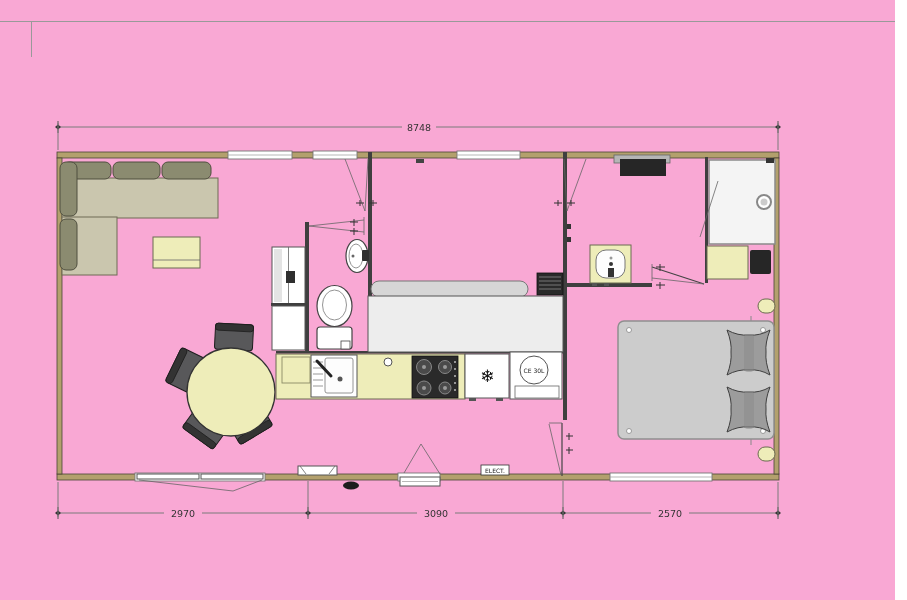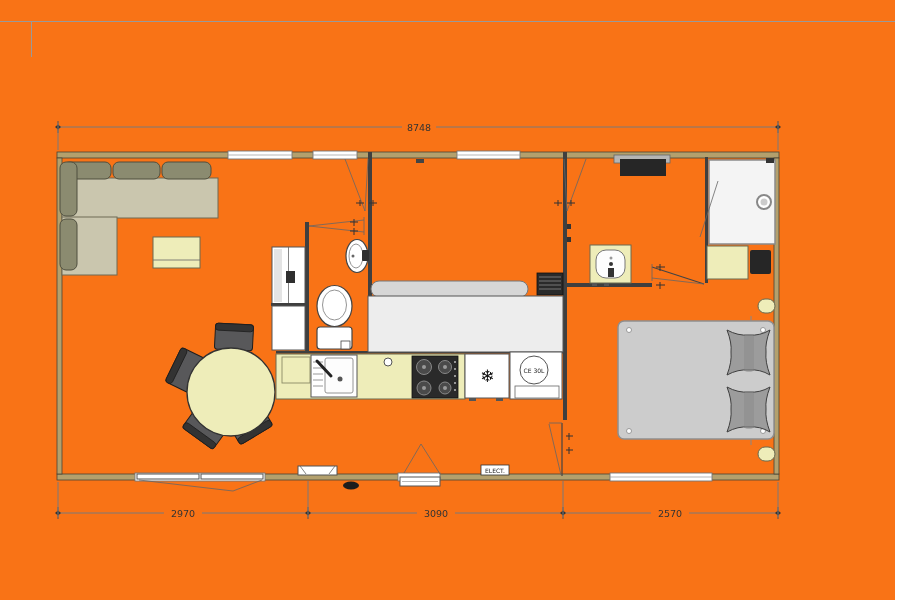--- a/index.html
+++ b/index.html
@@ -1,16 +1,16 @@
 <!DOCTYPE html>
 <html style="--wall-fill: #b3a06d; --wall-stroke: #4a4435; --accent-yellow: #eeedb9; --accent-yellow-stroke: #6b6b50; --sofa-back: #8b8b70; --sofa-seat: #cac6ae; --chair-dark: #58585a; --bed-gray: #cccccc; --pillow-gray: #9c9c9c; --mattress-light: #ededed; --appliance-dark: #2a2a2a; --dim-line: #7a7a7a; --text-color: #333333;"><head>
 <meta charset="utf-8">
 <style>
   html,body{margin:0;padding:0;background:#fff;font-family:"DejaVu Sans",sans-serif;}
-  .canvas{position:relative;width:895px;height:600px;background:#f97316;overflow:hidden;}
+  .canvas{position:relative;width:895px;height:600px;background:#f9a8d4;overflow:hidden;}
   svg{position:absolute;left:0;top:0;}
   .frameline{stroke:#999;stroke-width:1;fill:none;}
   .dimline{stroke:var(--dim-line);stroke-width:1;fill:none;}
   .dimtick{stroke:#555;stroke-width:1;fill:none;}
   .dimdiamond{fill:#333;}
   .dim-text{font:9.5px "DejaVu Sans",sans-serif;fill:var(--text-color);}
   .tiny-label{font:6px "DejaVu Sans",sans-serif;fill:#222;}
   .wall{fill:var(--wall-fill);stroke:var(--wall-stroke);stroke-width:.8;}
   .iwall{fill:#3f3f3f;stroke:none;}
   .win{fill:#fff;stroke:#777;stroke-width:.9;}

